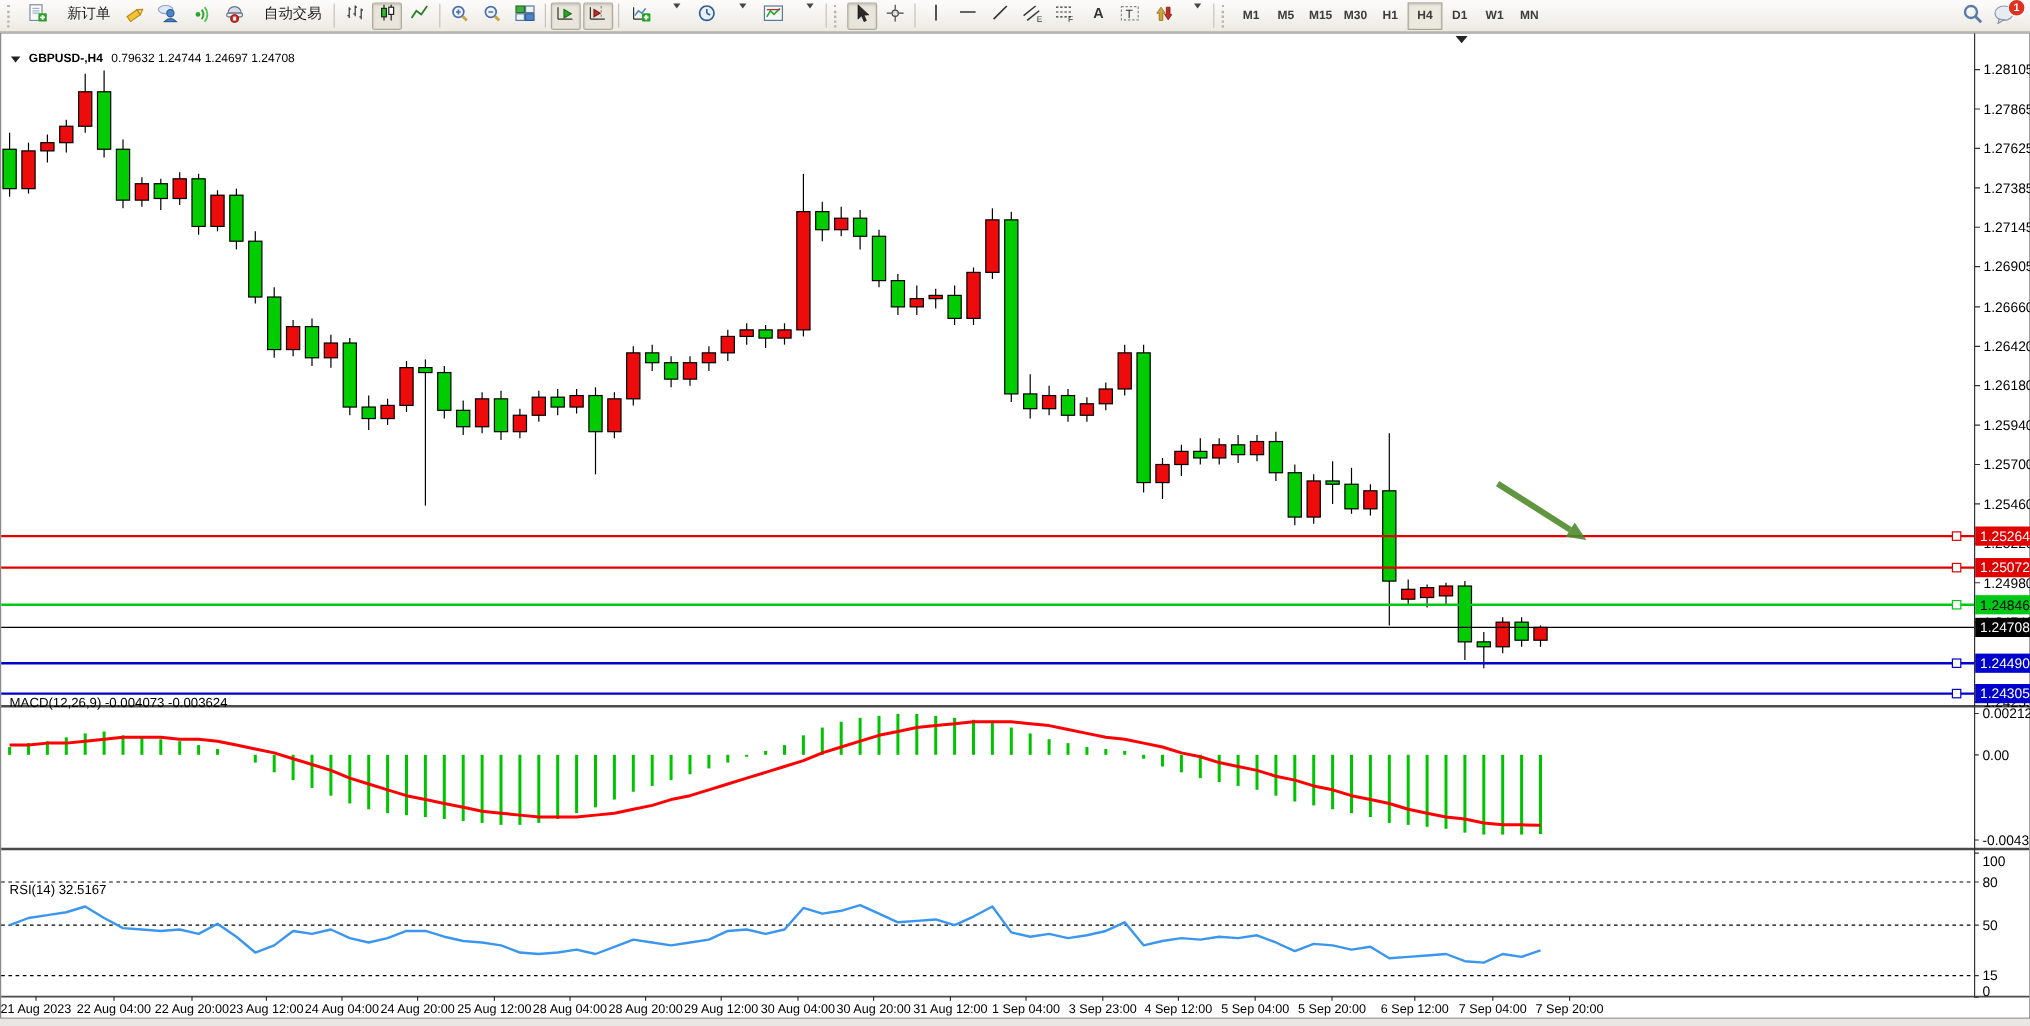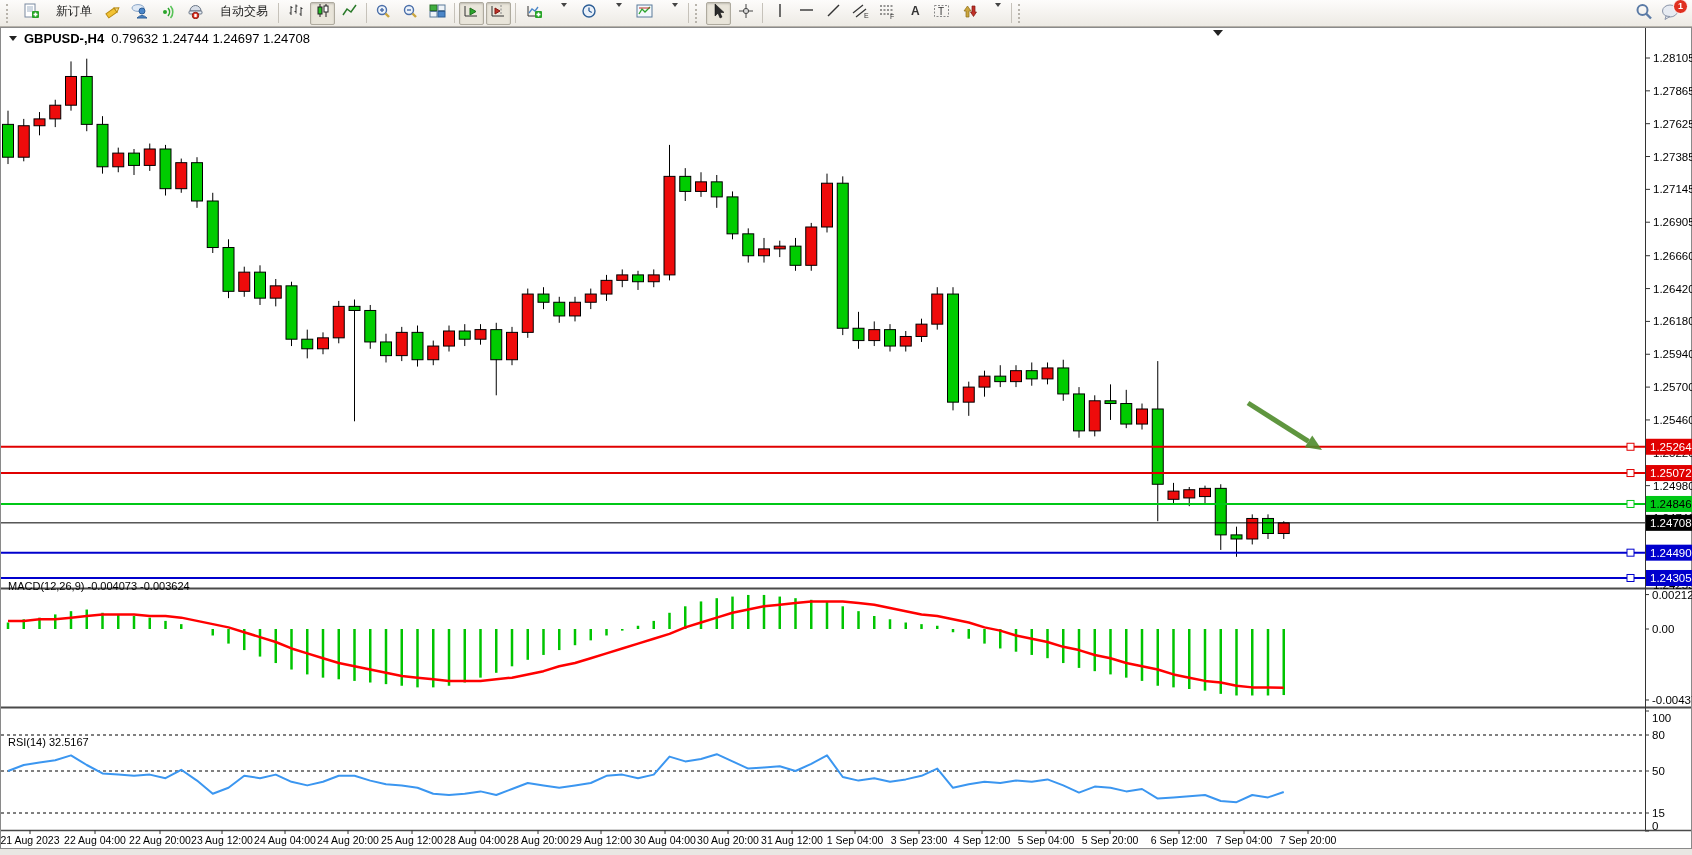--- a/index.html
+++ b/index.html
@@ -16,21 +16,21 @@
   .lbl{font-size:12px;color:#1a1a1a;white-space:nowrap;}
   .caret{width:0;height:0;border-left:3px solid transparent;border-right:3px solid transparent;
     border-top:4px solid #444;margin-left:2px;}
   .tf{font-size:10px;font-weight:bold;color:#3c3c3c;width:27px;height:21px;display:flex;
     align-items:center;justify-content:center;border:1px solid transparent;margin:0;}
   .tf.pressed{background:#eceadf;border-color:#a8a498;box-shadow:inset 0 1px 2px rgba(0,0,0,.15);}
   .right-group{margin-left:auto;display:flex;align-items:center;}
   .badge{position:absolute;top:-4px;right:-6px;background:#e03020;color:#fff;font-size:9px;
     font-weight:bold;border-radius:50%;width:13px;height:13px;display:flex;align-items:center;
     justify-content:center;border:1px solid #fff;}
-  .chart-title{position:absolute;top:31px;left:9px;font-size:13px;color:#000;display:flex;
+  .chart-title{position:absolute;top:44px;left:9px;font-size:10px;color:#000;display:flex;
     align-items:center;gap:7px;z-index:4;}
   .tri-down{width:0;height:0;border-left:4px solid transparent;border-right:4px solid transparent;
     border-top:5px solid #222;}
   .pane-label{position:absolute;font-size:11px;color:#000;z-index:4;}
   svg#canvas{position:absolute;top:0;left:0;z-index:1;}
   text{font-family:"Liberation Sans",sans-serif;}
 </style>
 </head>
 <body>
 
@@ -240,20 +240,31 @@
     <svg width="15" height="16">
       <path d="M4 14 V8 H2 L5.5 3 L9 8 H7 V14 Z" fill="#caa53e" stroke="#8c6d14" stroke-width="0.7"></path>
       <path d="M10 2 V8 H8.5 L11.5 12.5 L14.5 8 H13 V2 Z" fill="#c03028" stroke="#801810" stroke-width="0.7" transform="translate(0,1)"></path>
     </svg>
     <span class="caret"></span>
   </div>
 
   <div class="sep"></div>
   <div class="grip"></div>
 
+  <div id="tf-group" style="display:flex;">
+      <div class="tf">M1</div>
+      <div class="tf">M5</div>
+      <div class="tf">M15</div>
+      <div class="tf">M30</div>
+      <div class="tf">H1</div>
+      <div class="tf pressed">H4</div>
+      <div class="tf">D1</div>
+      <div class="tf">W1</div>
+      <div class="tf">MN</div>
+    </div>
 
   <div class="right-group">
     <div class="tbtn">
       <svg width="18" height="17">
         <circle cx="7.5" cy="7" r="5" fill="none" stroke="#5b7ba6" stroke-width="2"></circle>
         <line x1="11" y1="10.5" x2="16" y2="15.5" stroke="#5b7ba6" stroke-width="2.4"></line>
       </svg>
     </div>
     <div class="tbtn" style="position:relative;margin-right:6px;">
       <svg width="19" height="17">

